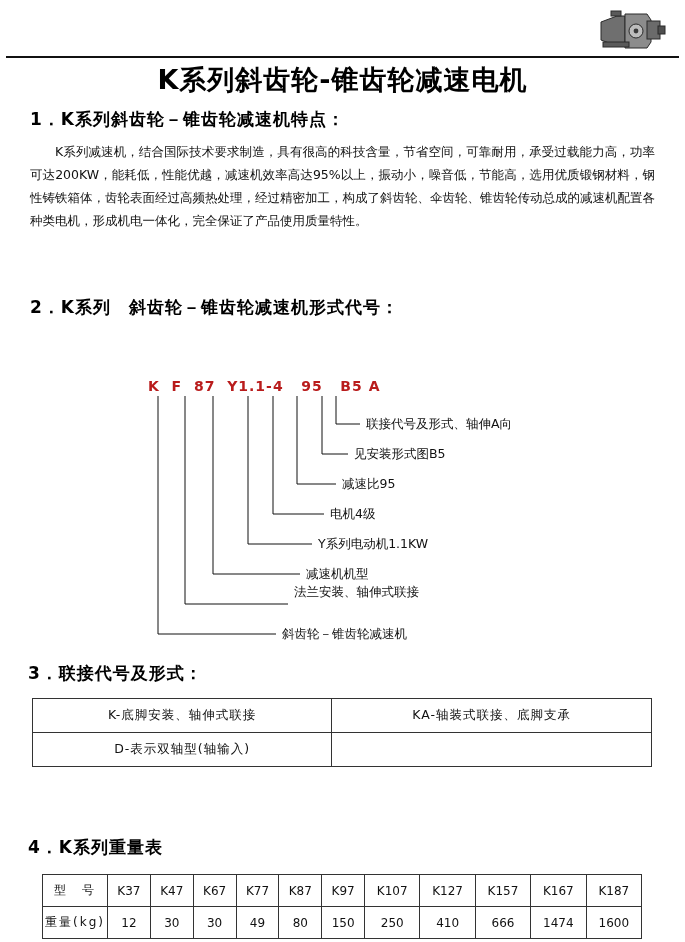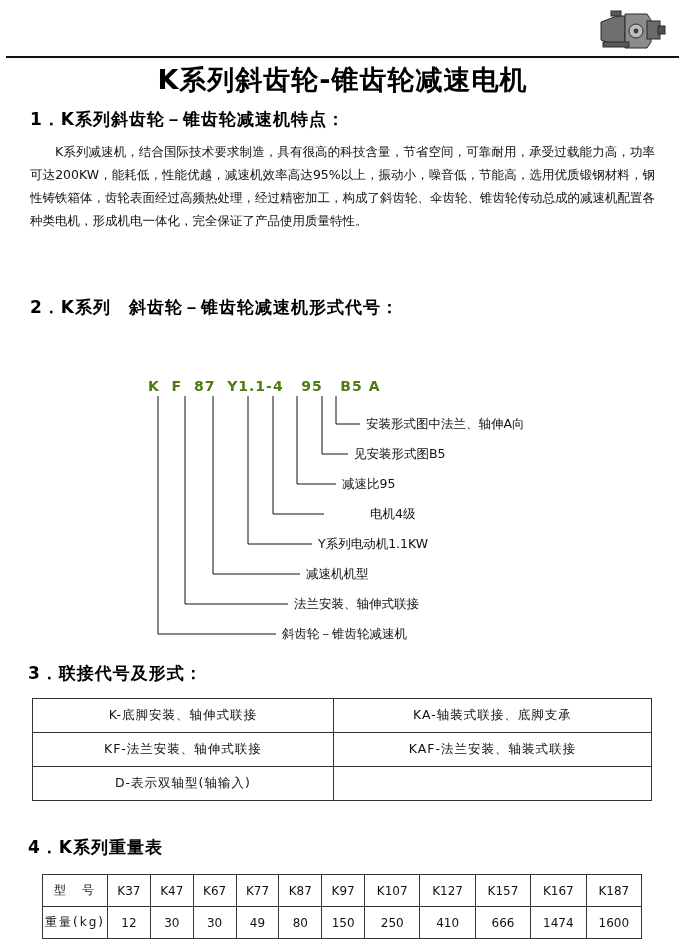--- a/index.html
+++ b/index.html
@@ -78,21 +78,21 @@
   }
 
   
   .code-row {
     position: absolute;
     top: 378px;
     left: 148px;
     font-size: 14px;
     font-weight: bold;
     letter-spacing: 1px;
-    color: #4d7c0f;
+    color: #b91c1c;
     white-space: pre;
     text-align: right;
   }
   .leaders {
     position: absolute;
     top: 392px;
     left: 0;
     width: 685px;
     height: 250px;
   }
@@ -177,40 +177,36 @@
         <path d="M336 4 L336 32 L360 32"></path>
         <path d="M322 4 L322 62 L348 62"></path>
         <path d="M297 4 L297 92 L336 92"></path>
         <path d="M273 4 L273 122 L324 122"></path>
         <path d="M248 4 L248 152 L312 152"></path>
         <path d="M213 4 L213 182 L300 182"></path>
         <path d="M185 4 L185 212 L288 212"></path>
         <path d="M158 4 L158 242 L276 242"></path>
       </g>
     </svg>
-    <div class="leader-label" style="top:24px;left:366px;">安装形式图中法兰、轴伸A向</div>
+    <div class="leader-label" style="top:24px;left:366px;">联接代号及形式、轴伸A向</div>
     <div class="leader-label" style="top:54px;left:354px;">见安装形式图B5</div>
     <div class="leader-label" style="top:84px;left:342px;">减速比95</div>
-    <div class="leader-label" style="top:114px;left:330px;margin-left:40px;">电机4级</div>
+    <div class="leader-label" style="top:114px;left:330px;">电机4级</div>
     <div class="leader-label" style="top:144px;left:318px;">Y系列电动机1.1KW</div>
     <div class="leader-label" style="top:174px;left:306px;">减速机机型</div>
-    <div class="leader-label" style="top:204px;left:294px;">法兰安装、轴伸式联接</div>
+    <div class="leader-label" style="top:192px;left:294px;">法兰安装、轴伸式联接</div>
     <div class="leader-label" style="top:234px;left:282px;">斜齿轮－锥齿轮减速机</div>
   </div>
 
   <div class="sec-head" id="sec3-head">3．联接代号及形式：</div>
   <table id="conn-table">
     <tbody>
       <tr>
         <td>K-底脚安装、轴伸式联接</td>
         <td>KA-轴装式联接、底脚支承</td>
-      </tr>
-      <tr>
-        <td>KF-法兰安装、轴伸式联接</td>
-        <td>KAF-法兰安装、轴装式联接</td>
       </tr>
       <tr>
         <td>D-表示双轴型(轴输入)</td>
         <td></td>
       </tr>
     </tbody>
   </table>
 
   <div class="sec-head" id="sec4-head">4．K系列重量表</div>
   <table id="weight-table">

